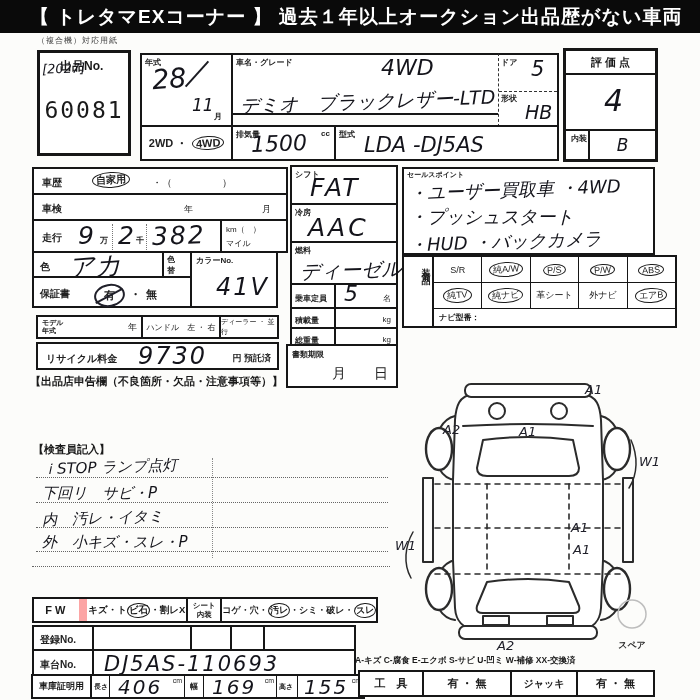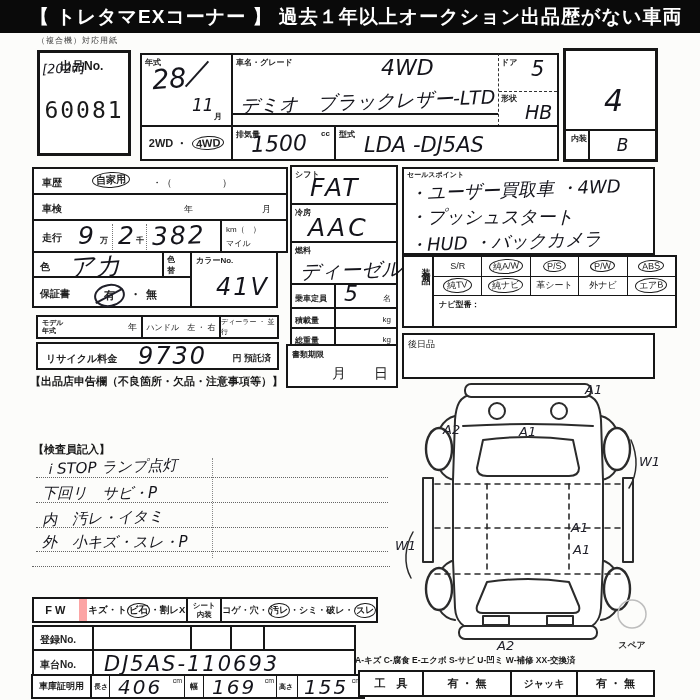--- a/index.html
+++ b/index.html
@@ -68,20 +68,21 @@
     <div class="abs tiny" style="left:3px;top:2px;">排気量</div>
     <div class="abs hand r1" style="left:18px;top:4px;font-size:22px;">1500</div>
     <div class="abs tiny" style="right:4px;top:2px;">cc</div>
   </div>
   <div class="box" style="left:334px;top:125px;width:225px;height:36px;">
     <div class="abs tiny" style="left:3px;top:2px;">型式</div>
     <div class="abs hand" style="left:28px;top:6px;font-size:21px;">LDA -DJ5AS</div>
   </div>
 
   <div class="box thick" style="left:563px;top:48px;width:95px;height:114px;">
+    <div style="border-bottom:2px solid #161616;height:22px;text-align:center;font-size:11px;font-weight:bold;line-height:22px;">評 価 点</div>
     <div class="abs hand" style="left:38px;top:32px;font-size:30px;">4</div>
     <div class="abs flexrow" style="left:0;bottom:0;width:100%;height:28px;border-top:2px solid #161616;">
       <div style="width:24px;height:100%;border-right:2px solid #161616;font-size:8px;font-weight:bold;line-height:13px;padding:1px 0 0 5px;box-sizing:border-box;">内装</div>
       <div class="hand" style="flex:1;text-align:center;font-size:17px;">B</div>
     </div>
   </div>
 
   <div class="box" style="left:32px;top:167px;width:256px;height:28px;">
     <span class="lbl abs" style="left:8px;top:7px;font-size:10px;">車歴</span>
     <span class="lbl circled sm abs" style="left:58px;top:3px;font-size:10px;">自家用</span>
@@ -192,27 +193,24 @@
         <div class="flexrow" style="flex:1;justify-content:center;font-size:9px;border-right:1px solid #161616;">
             <span>革シート</span>
           </div>
         <div class="flexrow" style="flex:1;justify-content:center;font-size:9px;border-right:1px solid #161616;">
             <span>外ナビ</span>
           </div>
         <div class="flexrow" style="flex:1;justify-content:center;font-size:9px;">
             <span class="circled sm">エアB</span>
           </div>
       </div>
-      <div style="flex:1;font-size:8px;font-weight:bold;padding:3px 0 16px 5px;">ナビ型番：</div>
-    </div>
-  </div>
-
-  <div class="box" style="left:402px;top:333px;width:253px;height:46px;">
-    <span class="lbl abs" style="left:4px;top:3px;font-weight:normal;font-size:9px;">後日品</span>
-  </div>
+      <div style="flex:1;font-size:8px;font-weight:bold;padding:3px 0 3px 5px;">ナビ型番：</div>
+    </div>
+  </div>
+
 
   <div class="box flexrow" style="left:36px;top:315px;width:243px;height:24px;">
     <div class="flexrow" style="width:105px;height:100%;border-right:2px solid #161616;padding:0 4px;box-sizing:border-box;justify-content:space-between;">
       <span style="font-size:7px;font-weight:bold;width:26px;line-height:8px;">モデル年式</span>
       <span style="font-size:9px;">年</span>
     </div>
     <div class="flexrow" style="width:76px;height:100%;border-right:2px solid #161616;justify-content:center;font-size:8px;">ハンドル　左 ・ 右</div>
     <div class="flexrow" style="flex:1;justify-content:center;font-size:7px;">ディーラー ・ 並行</div>
   </div>
 

